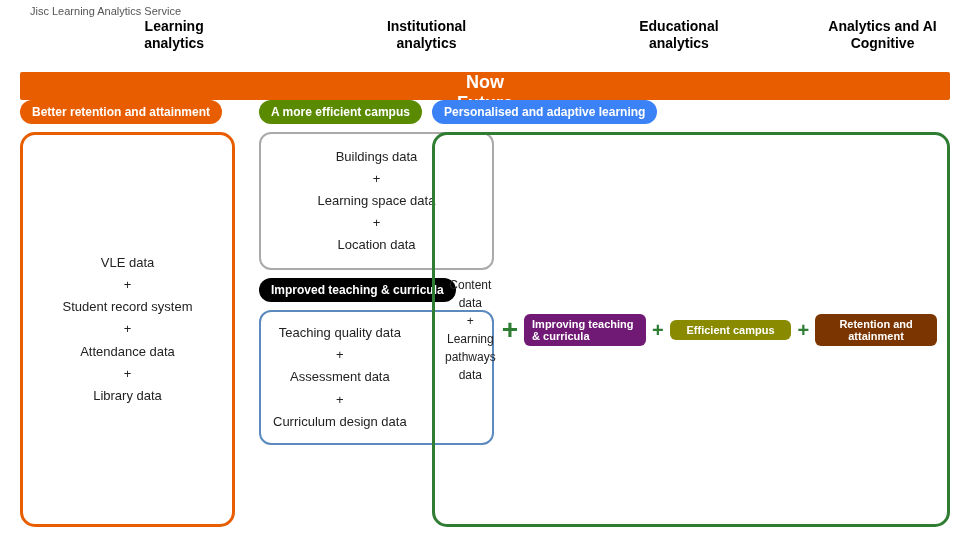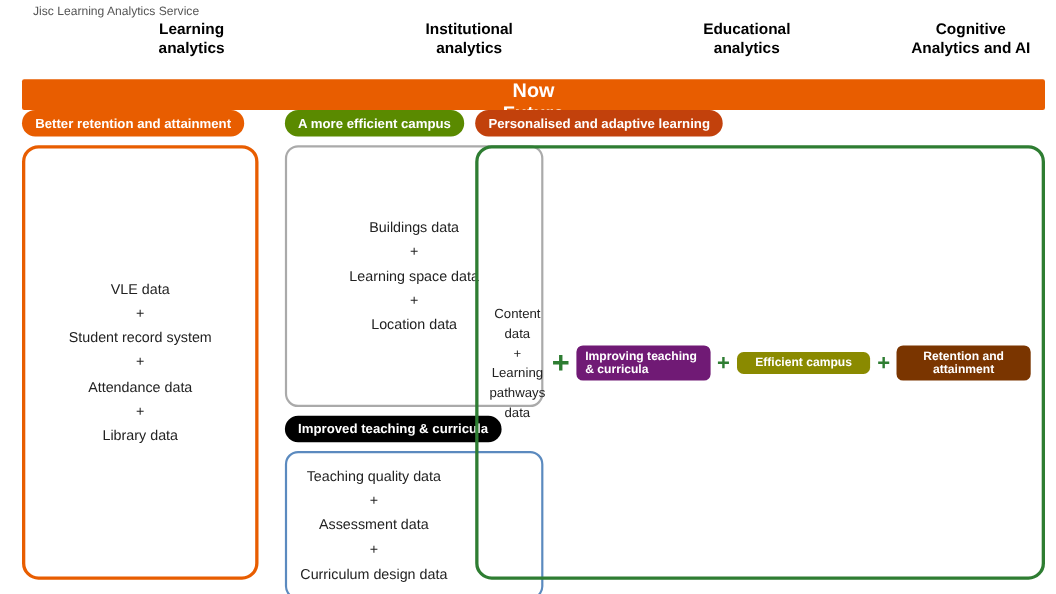--- a/index.html
+++ b/index.html
@@ -177,21 +177,21 @@
       
     }
 
     
     .col-cognitive {
       flex: 1;
       position: relative;
     }
 
     .box-green-dark-pill {
-      background: #c2410c;
+      background: #3b82f6;
       color: #fff;
       border-radius: 20px;
       padding: 5px 12px;
       font-size: 12px;
       font-weight: bold;
       text-align: right;
       display: inline-block;
       margin-bottom: 8px;
     }
 
@@ -272,42 +272,42 @@
   </div>
   <div class="col-header col2">
     <div>Institutional</div>
     <div>analytics</div>
   </div>
   <div class="col-header col3">
     <div>Educational</div>
     <div>analytics</div>
   </div>
   <div class="col-header col4">
+    <div>Analytics and AI</div>
     <div>Cognitive</div>
-    <div>Analytics and AI</div>
   </div>
 </div>
 
 <div class="timeline-bar">
   <span class="timeline-now">Now</span>
   <span class="timeline-future">Future</span>
 </div>
 
 <div class="content-area">
 
   <div class="col-learning">
     <div class="box-orange-pill">Better retention and attainment</div>
     <div class="border-orange">
       <div class="data-text-center">VLE data<br>+<br>Student record system<br>+<br>Attendance data<br>+<br>Library data</div>
     </div>
   </div>
 
   <div class="col-institutional">
     <div class="box-green-pill">A more efficient campus</div>
-    <div class="border-gray" style="height: 238px;">
+    <div class="border-gray" style="height: 138px;">
       <div class="data-text-center">Buildings data<br>+<br>Learning space data<br>+<br>Location data</div>
     </div>
     <div class="box-teal-pill">Improved teaching &amp; curricula</div>
     <div class="border-blue" style="height: 135px;">
       <div class="data-text-center">Teaching quality data<br>+<br>Assessment data<br>+<br>Curriculum design data</div>
     </div>
   </div>
 
   <div class="col-educational" style="margin-left: -120px; z-index: 0; opacity: 0.0; pointer-events: none; width: 10px;">
     

